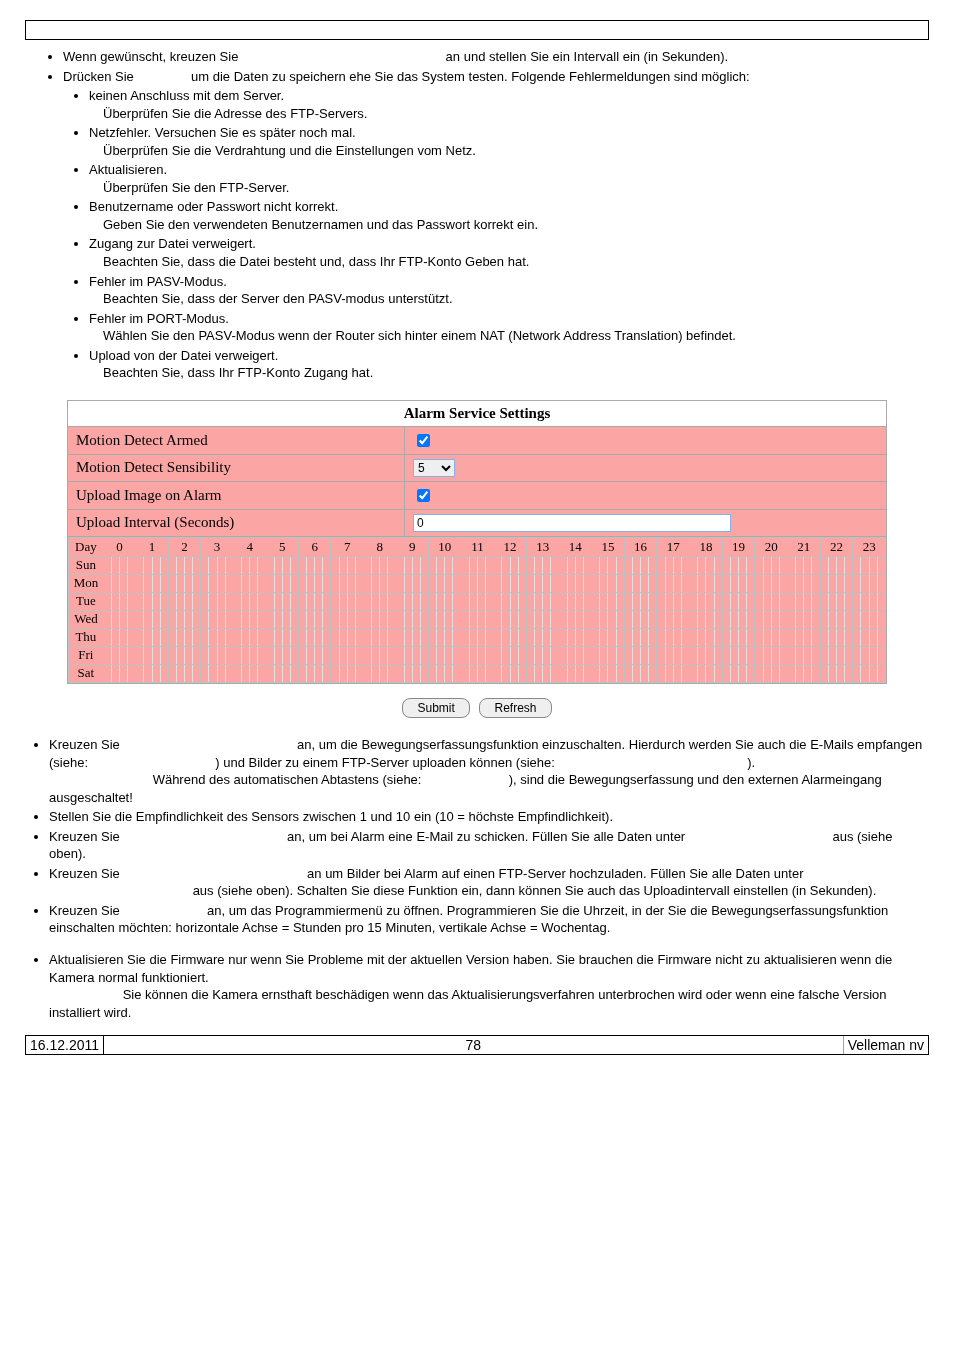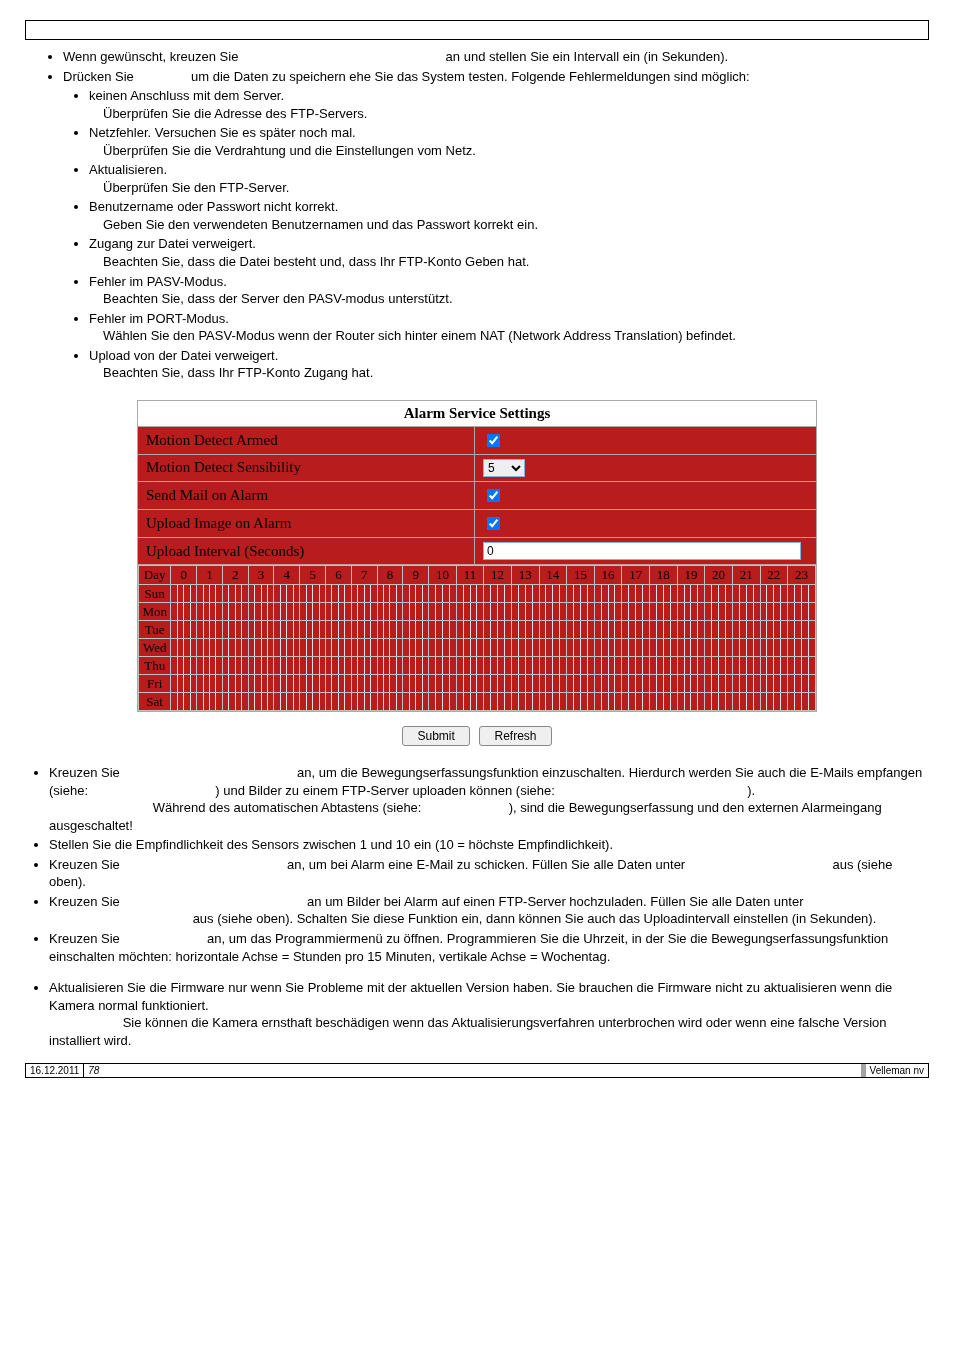--- a/index.html
+++ b/index.html
@@ -34,25 +34,25 @@
   margin-bottom: 2px;
   line-height: 1.35;
 }
 .indent {
   margin-left: 14px;
   line-height: 1.35;
 }
 .settings-table {
   border: 1px solid #7a7a7a;
   border-collapse: collapse;
-  width: 680px;
+  width: 820px;
   margin: 10px auto 14px auto;
   font-family: "Times New Roman", serif;
   font-size: 15px;
-  background: #b91c1c;
+  background: #fca5a5;
 }
 .settings-table td {
   border: 1px solid #aaa;
   padding: 4px 8px;
   vertical-align: middle;
 }
 .settings-table .header-row td {
   text-align: center;
   font-weight: bold;
   background: #fff;
@@ -115,46 +115,46 @@
 .btn-row {
   text-align: center;
   margin: 6px 0 18px 0;
 }
 .btn {
   font-family: Verdana, sans-serif;
   font-size: 12px;
   padding: 2px 14px;
   border: 1px solid #888;
   background: #efefef;
-  border-radius: 3px;
+  border-radius: 8px;
   margin: 0 3px;
 }
 ul.lower {
   list-style: disc;
   margin: 0 0 14px 0;
   padding-left: 24px;
 }
 ul.lower > li {
   margin-bottom: 2px;
   line-height: 1.35;
 }
 .footer-wrap {
   border: 1px solid #000;
   display: flex;
   justify-content: space-between;
-  font-size: 10px;
+  font-size: 14px;
 }
 .footer-wrap > div {
   padding: 1px 4px;
 }
 .footer-wrap .mid {
   flex: 1;
+  text-align: center;
   border-left: 1px solid #000;
-  border-right: 5px solid #a3a3a3;
-  font-style: italic;
+  border-right: 1px solid #a3a3a3;
 }
 </style>
 </head>
 <body>
 
 <div class="top-box"></div>
 
 <ul class="main">
   <li>
     <span>Wenn gewünscht, kreuzen Sie </span>
@@ -207,24 +207,20 @@
       <tr class="header-row">
         <td colspan="2">Alarm Service Settings</td>
       </tr>
   <tr>
     <td class="label-col">Motion Detect Armed</td>
     <td><input type="checkbox" class="cb" checked="" style=""></td>
   </tr>
   <tr>
     <td class="label-col">Motion Detect Sensibility</td>
     <td><select class="sel"><option>5</option></select></td>
-  </tr>
-  <tr>
-    <td class="label-col">Send Mail on Alarm</td>
-    <td><input type="checkbox" class="cb" checked="" style=""></td>
   </tr>
   <tr>
     <td class="label-col">Upload Image on Alarm</td>
     <td><input type="checkbox" class="cb" checked="" style=""></td>
   </tr>
   <tr>
     <td class="label-col">Upload Interval (Seconds)</td>
     <td><input type="text" class="txt" value="0" style=""></td>
   </tr>
   <tr>

